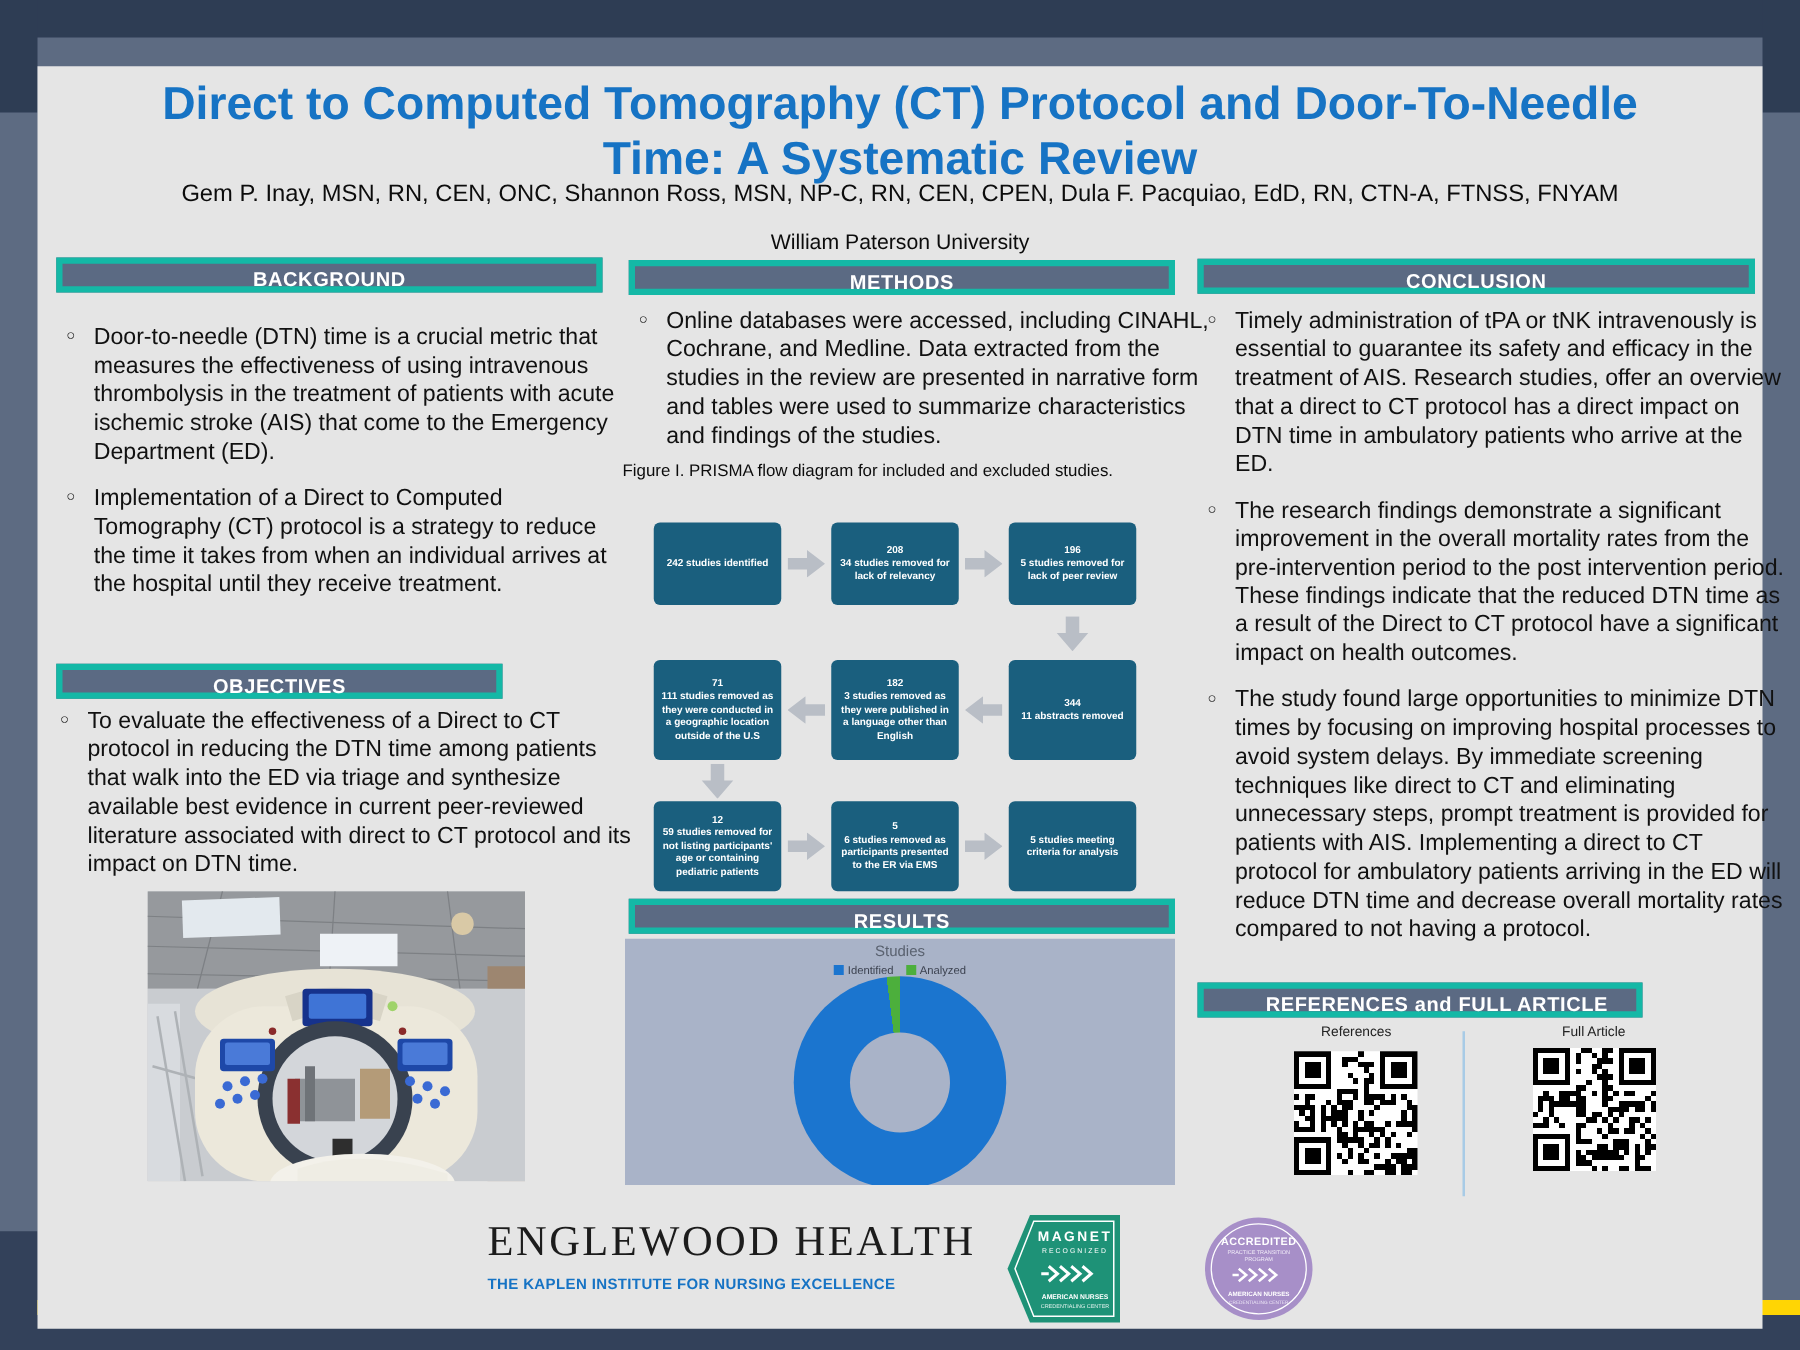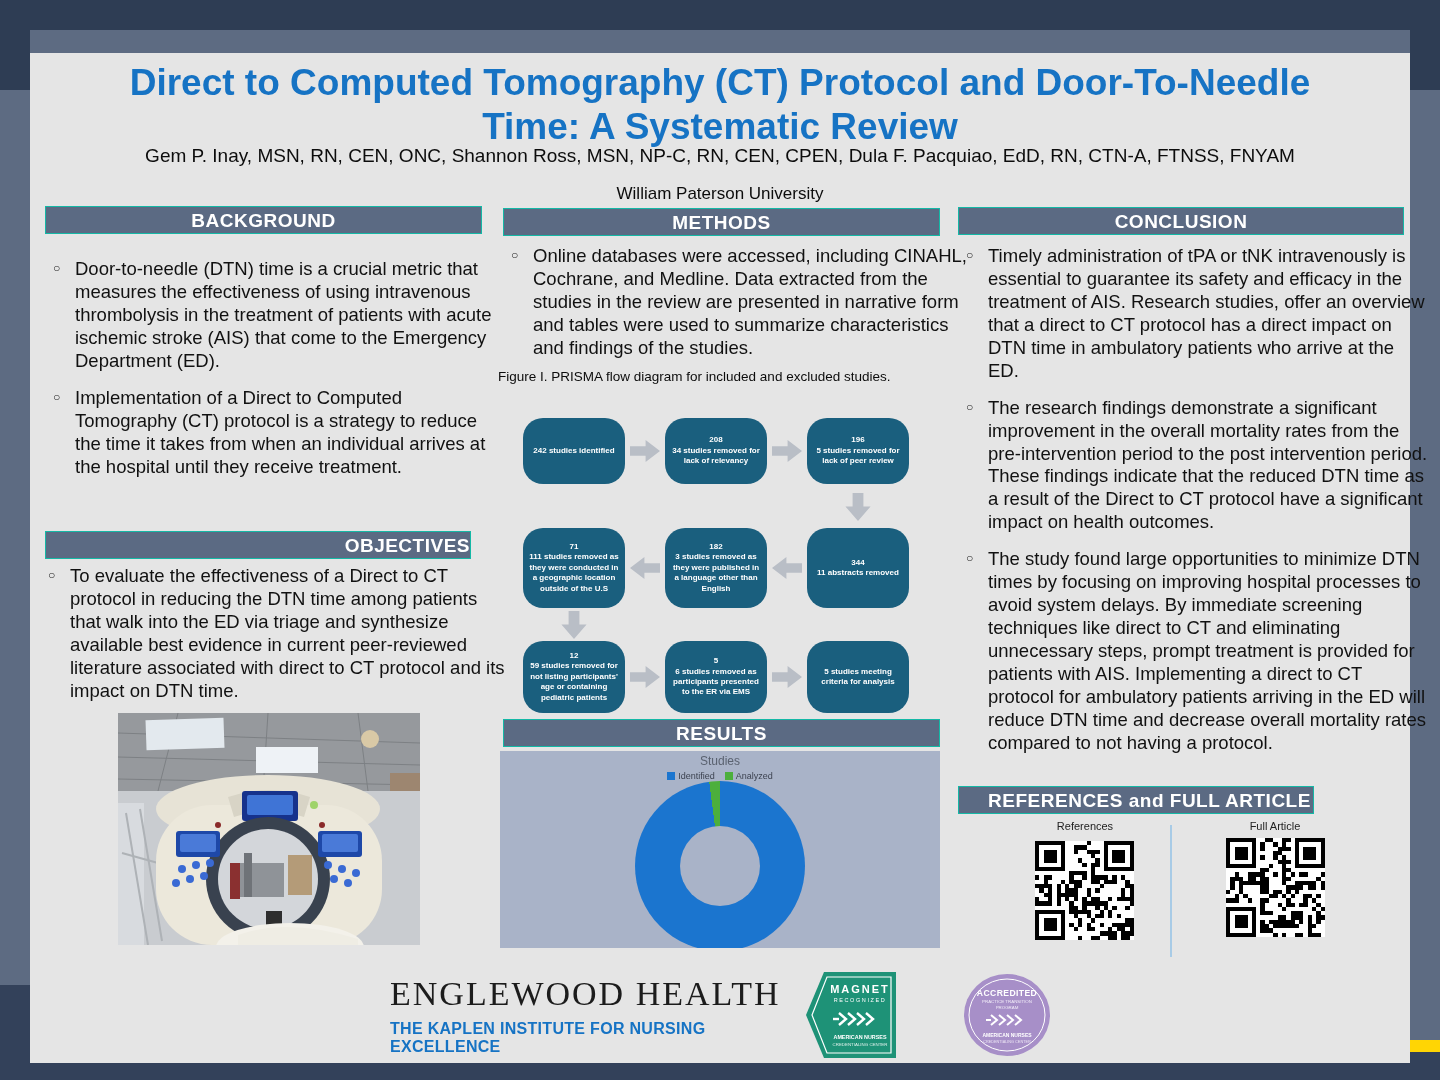--- a/index.html
+++ b/index.html
@@ -13,43 +13,43 @@
   .corner-bl{left:0;top:985px;width:30px;height:95px;background:#33415a;}
   .bar-yellow{left:30px;top:1040px;width:1410px;height:12px;background:#ffd504;}
   .band-bottom{left:0;top:1052px;width:1440px;height:28px;background:#33415a;}
   .poster{left:30px;top:30px;width:1380px;height:1010px;background:#e5e5e5;margin-top:23px;}
 
   .title{left:90px;top:8px;width:1200px;text-align:center;font-size:37px;font-weight:bold;
          color:#1673c4;line-height:1.18;}
   .authors{left:40px;top:92px;width:1300px;text-align:center;font-size:19px;color:#0c0c0c;}
   .institution{left:40px;top:131px;width:1300px;text-align:center;font-size:17px;color:#0c0c0c;}
 
-  .sec-h{background:#5b6a83;border:1px solid #14b8a6;color:#fff;font-weight:bold;
-         font-size:19px;text-align:center;line-height:27px;height:28px;box-sizing:border-box;
+  .sec-h{background:#5b6a83;border:5px solid #14b8a6;color:#fff;font-weight:bold;
+         font-size:16px;text-align:center;line-height:27px;height:28px;box-sizing:border-box;
          letter-spacing:0.5px;}
   .h-background{left:15px;top:153px;width:437px;}
-  .h-objectives{left:15px;top:478px;width:426px;text-align:right;}
+  .h-objectives{left:15px;top:478px;width:357px;}
   .h-methods{left:473px;top:155px;width:437px;}
   .h-results{left:473px;top:666px;width:437px;}
   .h-conclusion{left:928px;top:154px;width:446px;}
   .h-references{left:928px;top:733px;width:356px;padding-left:27px;}
 
   ul.bullets{list-style:none;padding:0 0 0 30px;margin:0;}
   ul.bullets li{position:relative;margin-bottom:14px;font-size:18.5px;line-height:1.24;}
   ul.bullets li::before{content:"○";position:absolute;left:-22px;top:3px;font-size:12px;color:#222;}
   .background-list{left:15px;top:205px;width:430px;}
   .objectives-list{left:10px;top:512px;width:438px;}
   .methods-list{left:473px;top:192px;width:436px;}
   .conclusion-list{left:928px;top:192px;width:442px;}
   .conclusion-list li{font-size:18px;margin-bottom:12px;}
 
   .fig-caption{left:468px;top:316px;width:440px;font-size:13.5px;color:#0c0c0c;}
 
   
-  .pbox{position:absolute;width:102px;background:#1a5f7e;border-radius:20px;color:#fff;
+  .pbox{position:absolute;width:102px;background:#1a5f7e;border-radius:5px;color:#fff;
         font-size:8px;font-weight:600;line-height:1.3;display:flex;flex-direction:column;
         justify-content:center;text-align:center;padding:4px 5px;box-sizing:border-box;}
   .pbox .num{display:block;}
   .arrow{position:absolute;background:#b9bec6;}
   .ar{clip-path:polygon(0 32%,52% 32%,52% 8%,100% 50%,52% 92%,52% 68%,0 68%);width:30px;height:26px;}
   .al{clip-path:polygon(100% 32%,48% 32%,48% 8%,0 50%,48% 92%,48% 68%,100% 68%);width:30px;height:26px;}
   .ad{clip-path:polygon(32% 0,68% 0,68% 48%,92% 48%,50% 100%,8% 48%,32% 48%);width:30px;height:28px;}
 
   
   .chart-panel{left:470px;top:698px;width:440px;height:197px;background:#a9b3c8;overflow:hidden;}
@@ -67,21 +67,21 @@
   .qr-label-left{left:995px;top:767px;}
   .qr-label-right{left:1185px;top:767px;}
   .qr{width:99px;height:99px;}
   .qr-left{left:1005px;top:788px;}
   .qr-right{left:1196px;top:785px;}
   .qr-divider{left:1140px;top:772px;width:2px;height:132px;background:#a8cbe6;}
 
   
   .org{left:360px;top:922px;width:400px;}
   .org-name{font-family:"Liberation Serif",serif;font-size:34px;letter-spacing:2px;color:#1c1c1c;}
-  .org-tagline{font-size:16px;font-weight:bold;color:#1673c4;margin-top:7px;letter-spacing:0.3px;}
+  .org-tagline{font-size:12px;font-weight:bold;color:#1673c4;margin-top:7px;letter-spacing:0.3px;}
   .badge{overflow:visible;}
   .photo{left:88px;top:660px;width:302px;height:232px;}
 </style>
 </head>
 <body>
 
 <div class="abs band-top"></div>
 <div class="abs corner-tl"></div>
 <div class="abs corner-tr"></div>
 <div class="abs corner-bl"></div>

